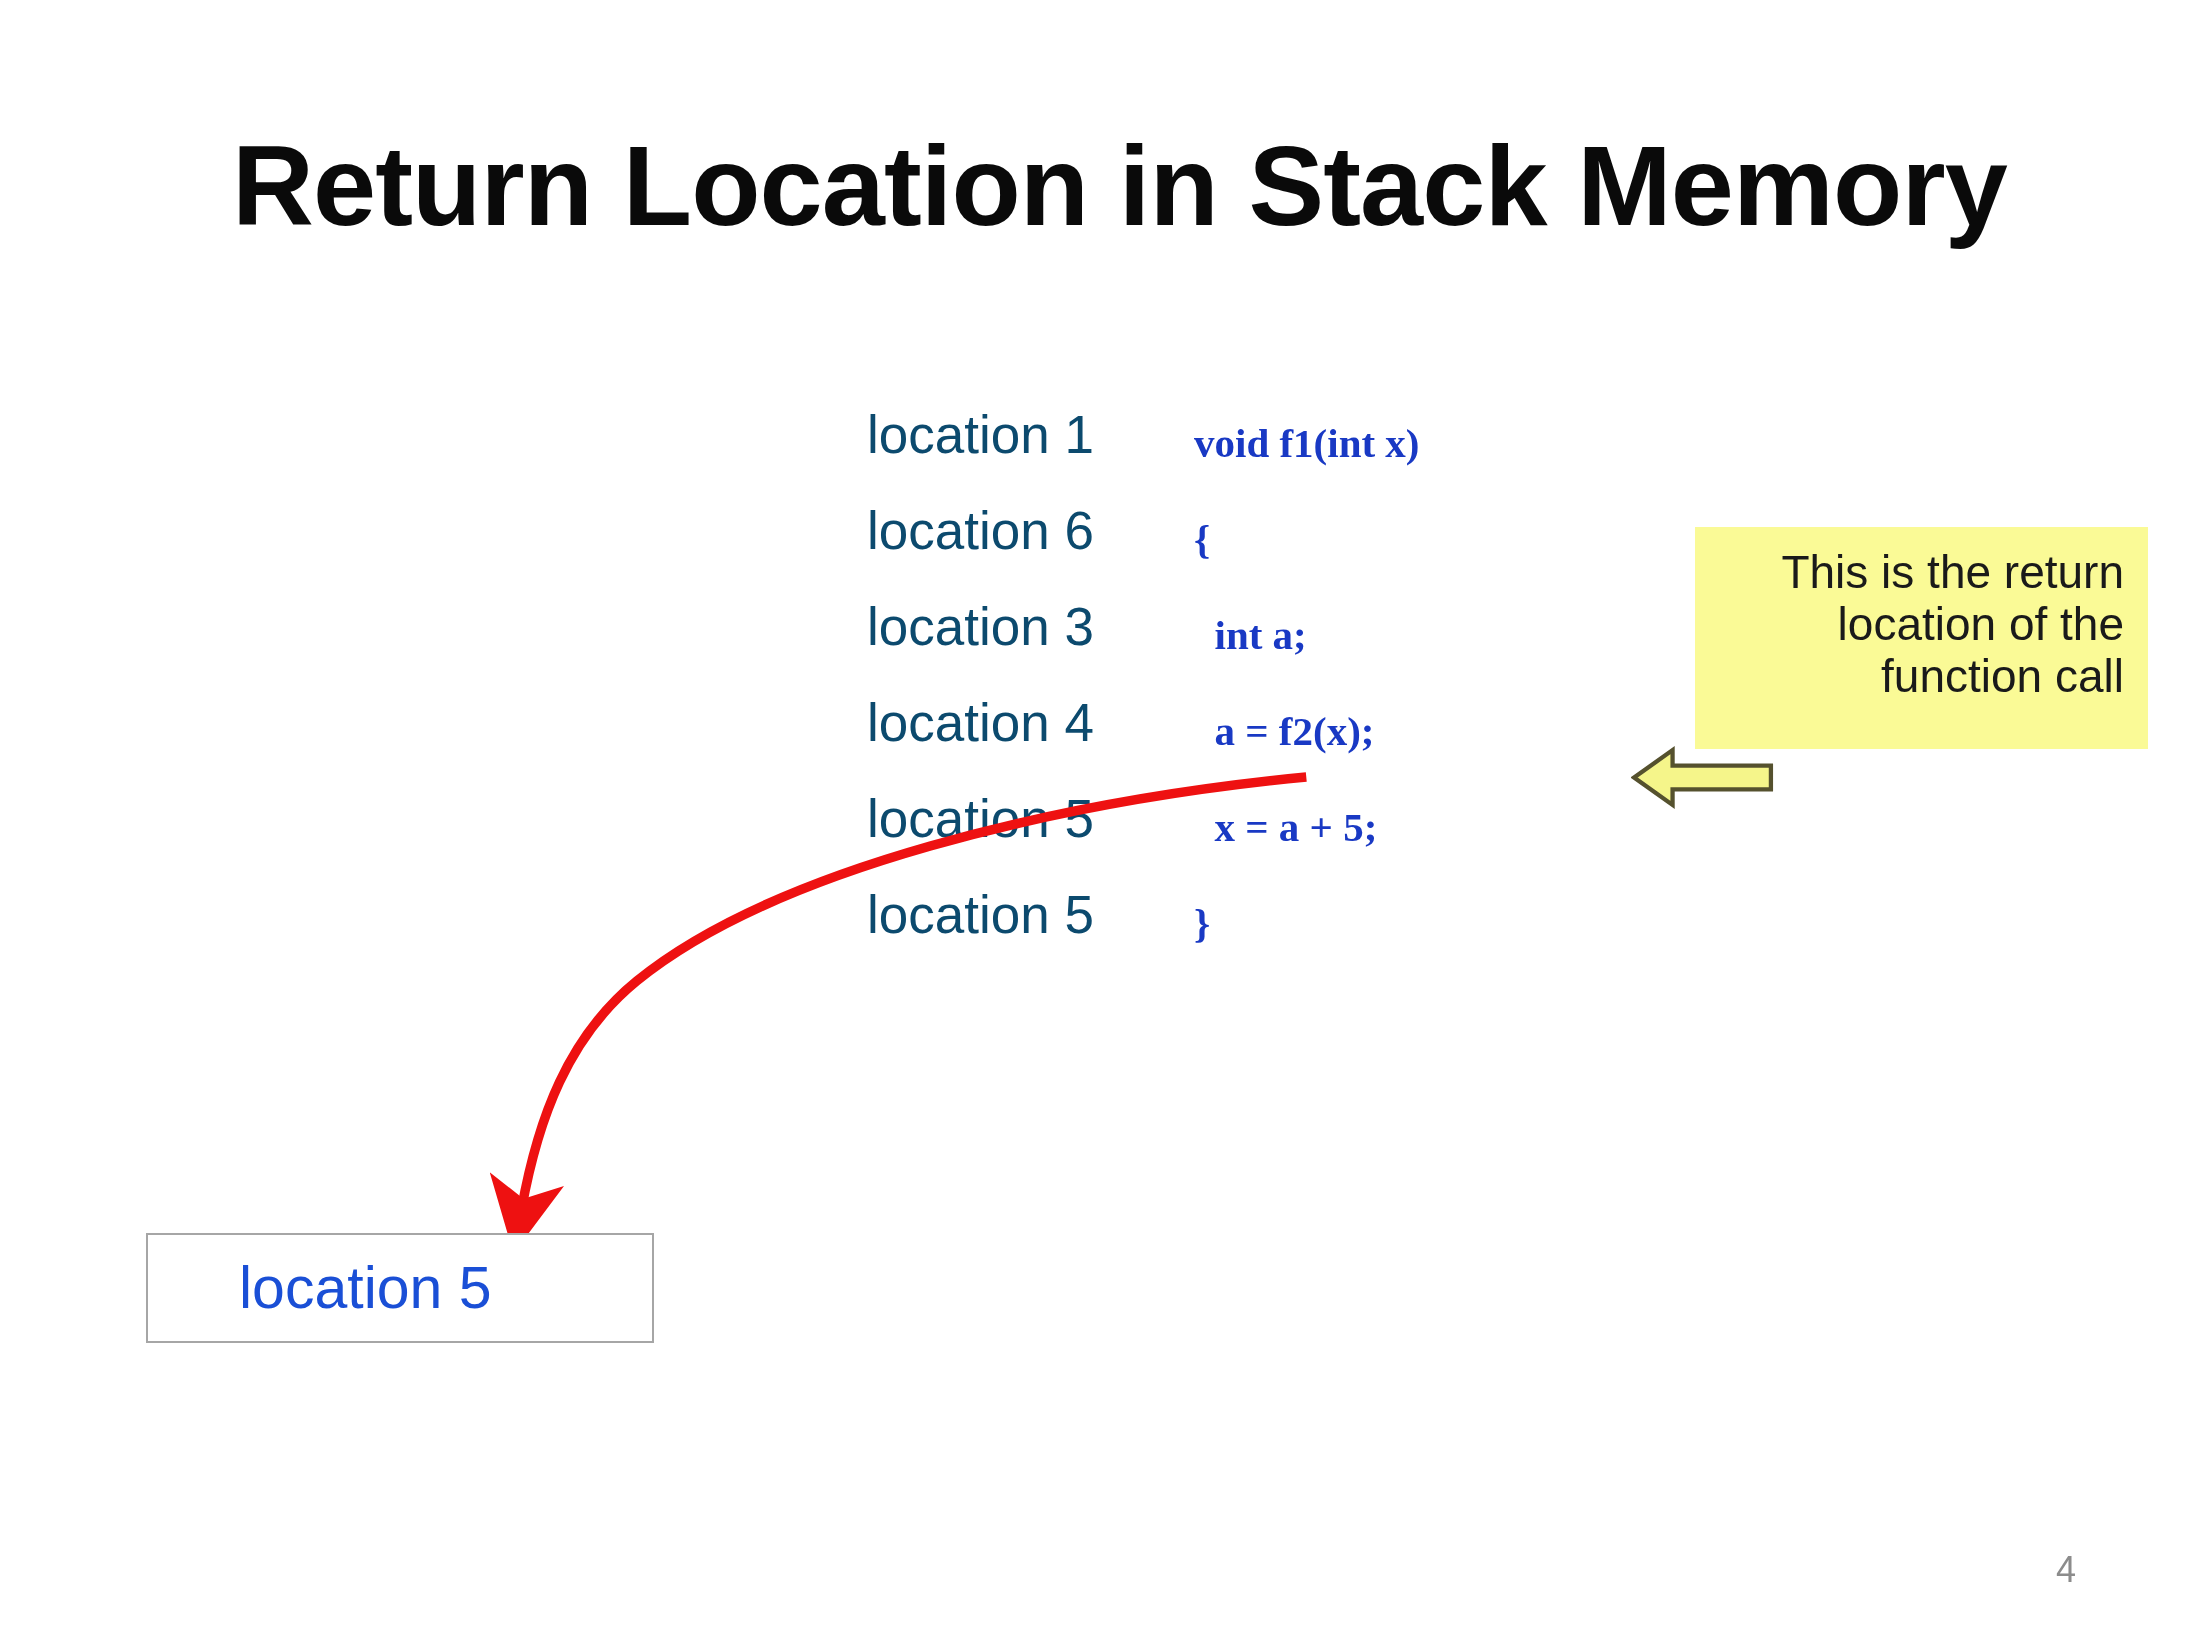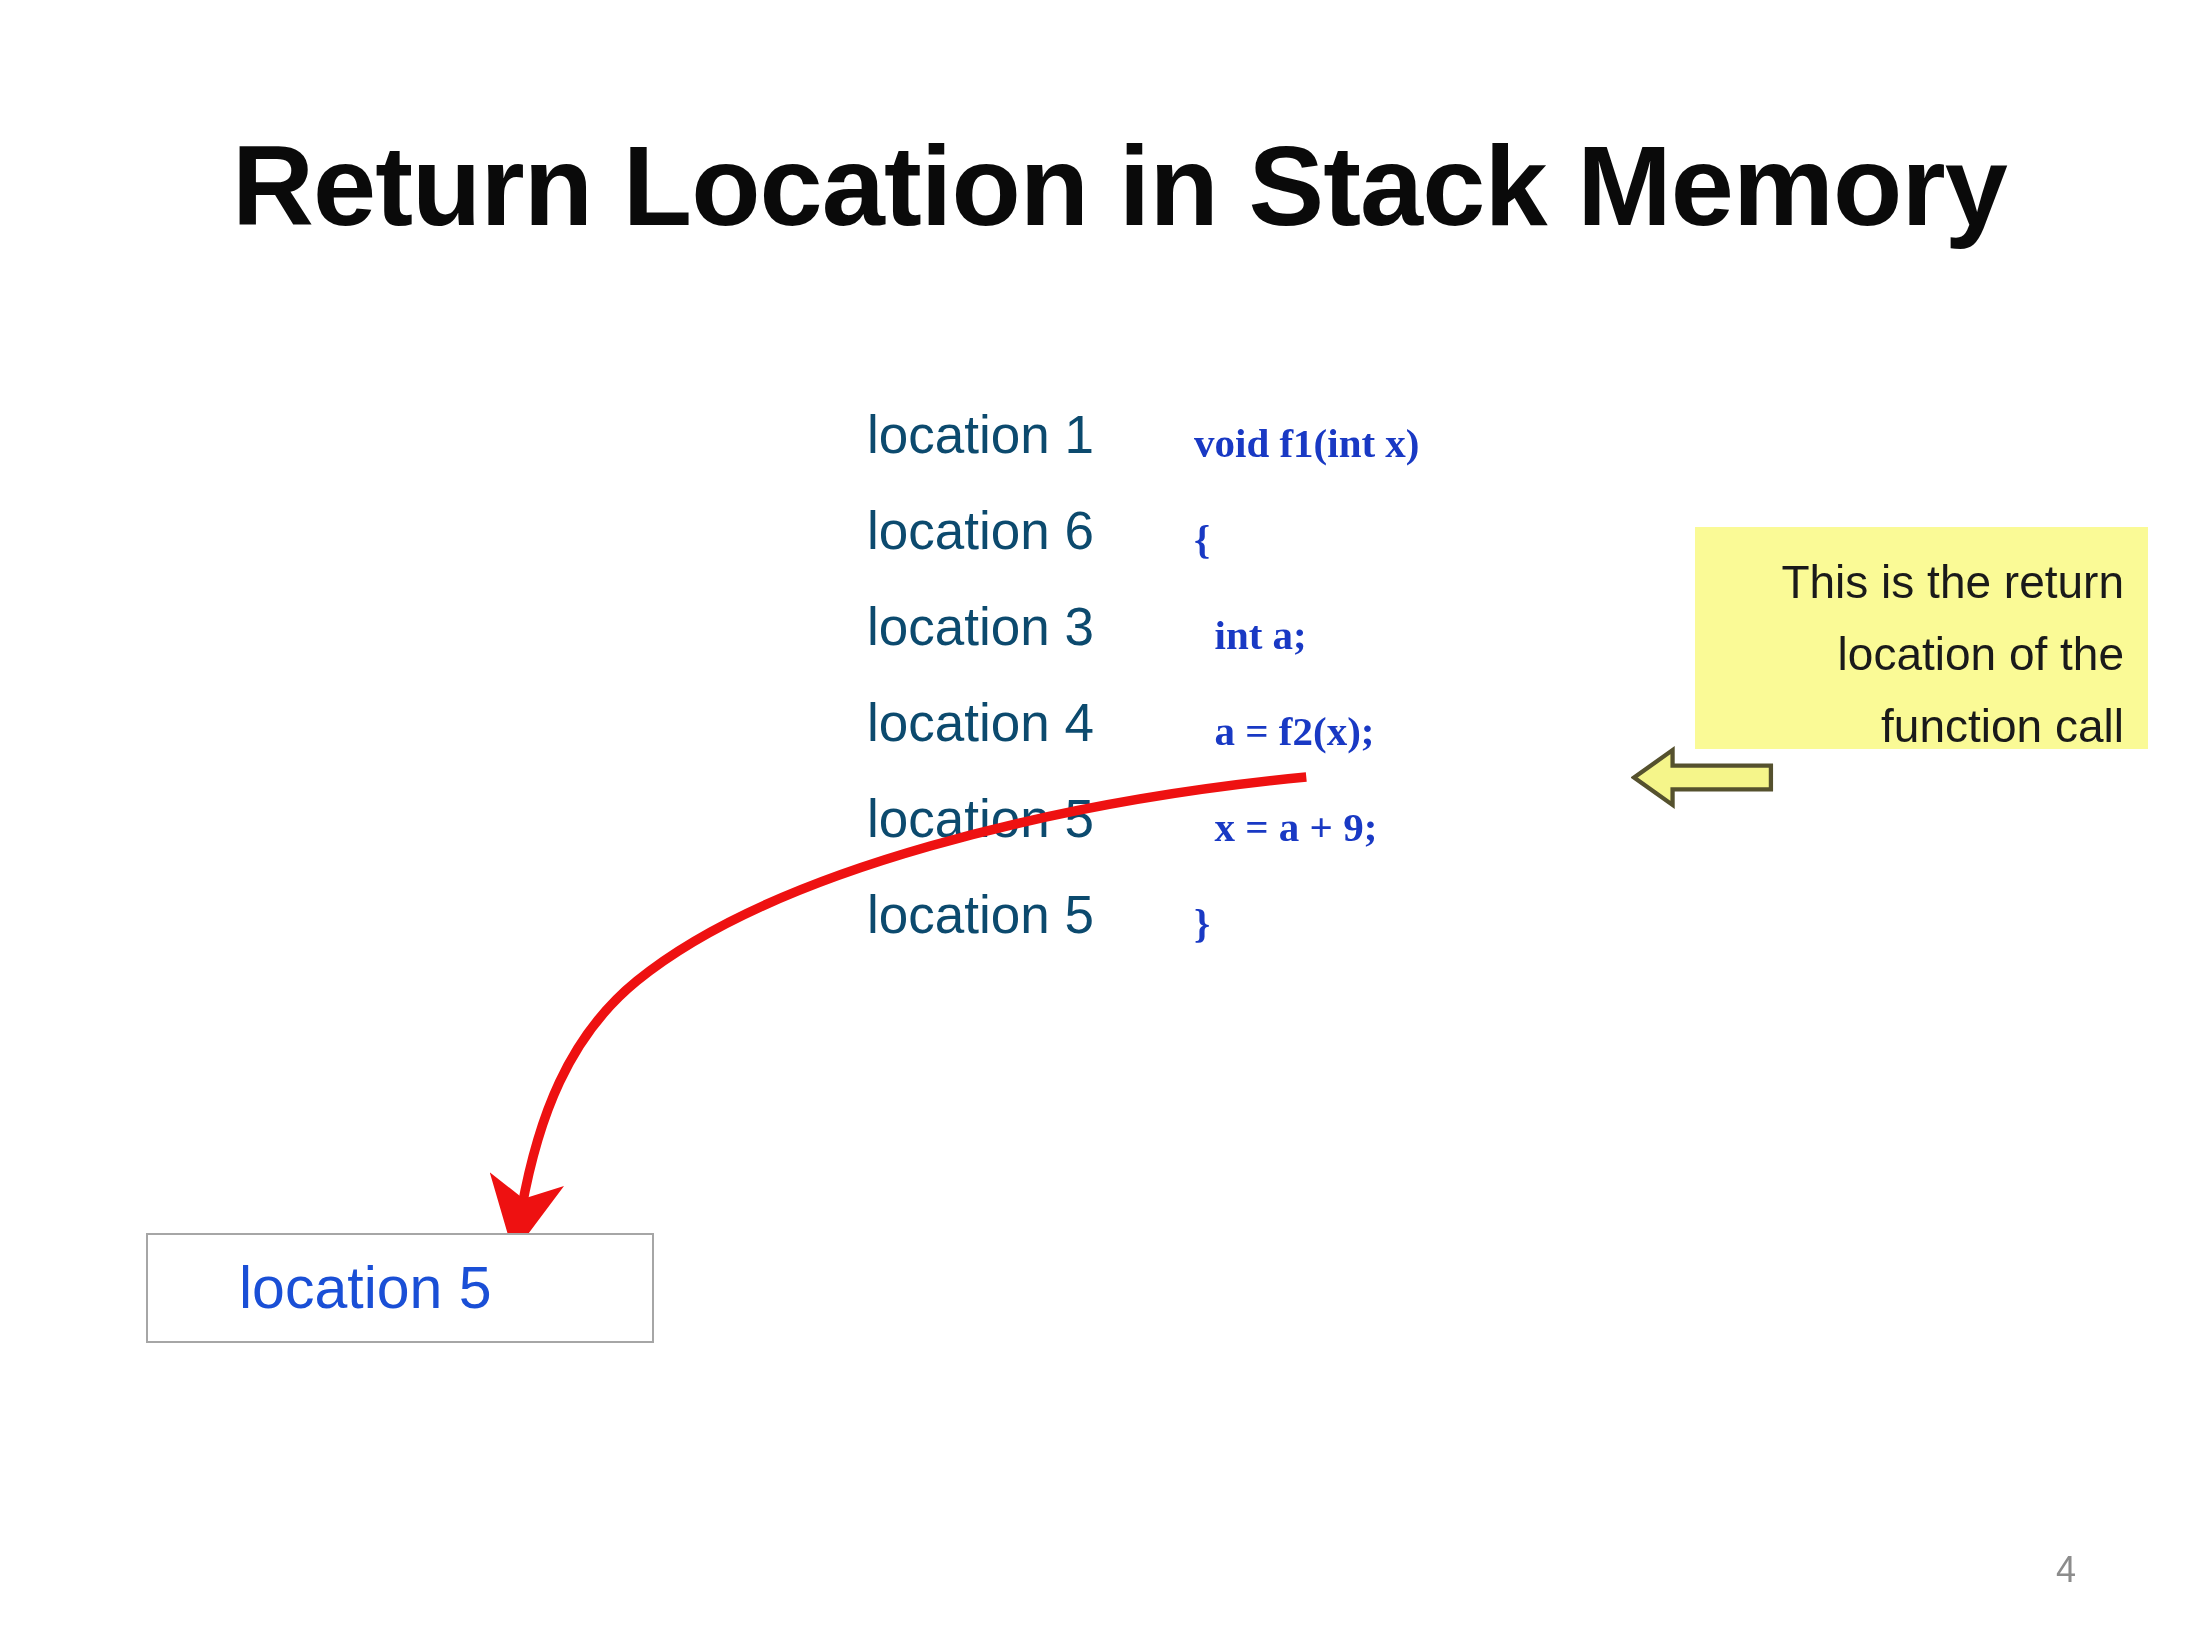--- a/index.html
+++ b/index.html
@@ -81,21 +81,21 @@
     top: 527px;
     width: 453px;
     height: 222px;
     background: #fafa96;
     box-sizing: border-box;
     padding: 19px 0 0 33px;
   }
   #callout-note-text {
     font-family: "Liberation Sans", sans-serif;
     font-size: 46px;
-    line-height: 72px;
+    line-height: 52px;
     color: #1a1a1a;
     width: 396px;
   }
 
   
   #callout-arrow {
     position: absolute;
     left: 1631px;
     top: 745px;
     width: 143px;
@@ -169,21 +169,21 @@
       <span class="code-text">  int a;</span>
     </div>
 
     <div class="code-row">
       <span class="loc-label">location 4</span>
       <span class="code-text">  a = f2(x);</span>
     </div>
 
     <div class="code-row">
       <span class="loc-label">location 5</span>
-      <span class="code-text">  x = a + 9;</span>
+      <span class="code-text">  x = a + 5;</span>
     </div>
 
 
     <div class="code-row">
       <span class="loc-label">location 5</span>
       <span class="code-text">}</span>
     </div>
 
   </div>
 

